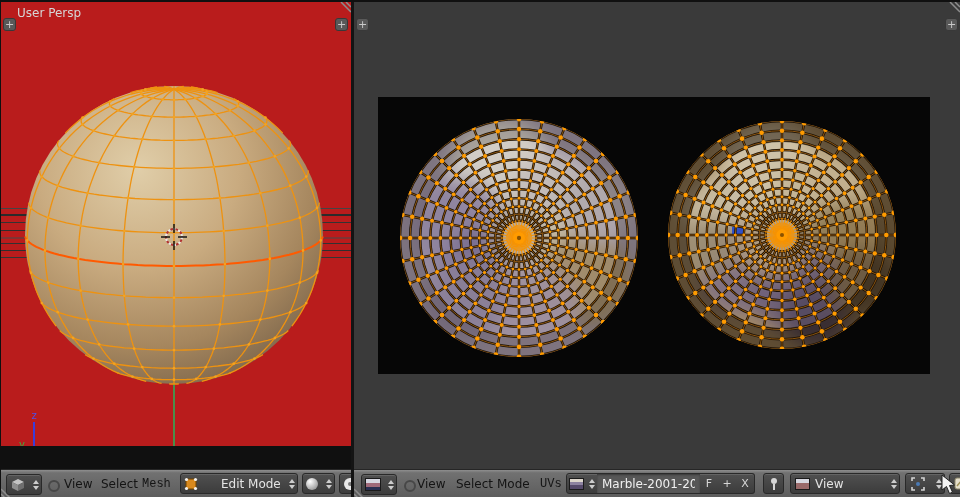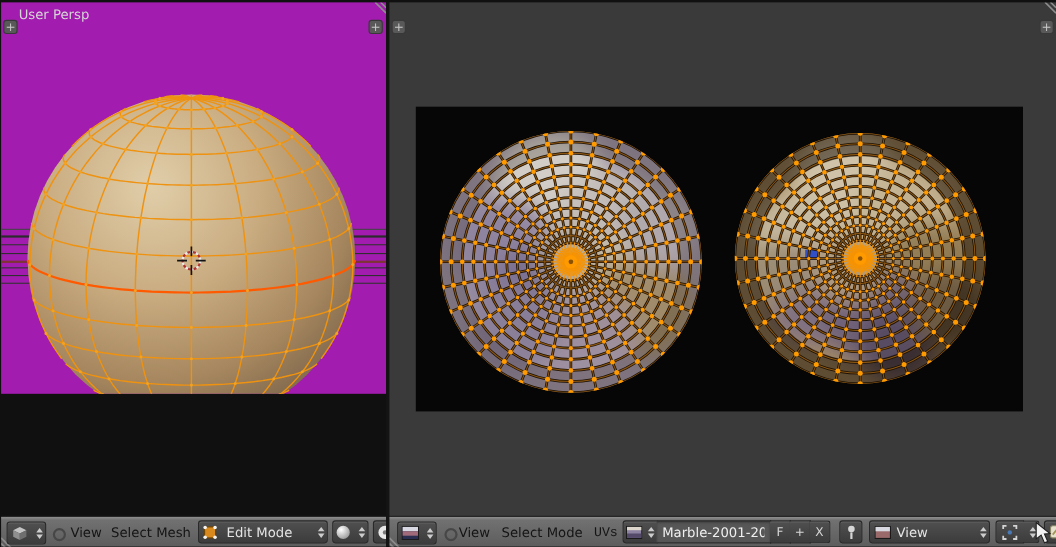--- a/index.html
+++ b/index.html
@@ -1,20 +1,20 @@
 <!DOCTYPE html>
 <html lang="en"><head>
 <meta charset="utf-8">
 <style>
   html,body{margin:0;padding:0;background:#000;}
   #app{position:relative;width:960px;height:497px;background:#101010;overflow:hidden;
        font-family:"DejaVu Sans","Liberation Sans",sans-serif;-webkit-font-smoothing:antialiased;}
   .area{position:absolute;}
   .vp{position:absolute;left:0;top:0;overflow:hidden;}
-  .vp3d{width:350px;height:356px;background:#a21caf;}
+  .vp3d{width:350px;height:444px;background:#b91c1c;}
   .vpuv{width:606px;height:467px;background:#3a3a3a;}
   .hline{position:absolute;left:0;width:100%;}
   .header{position:absolute;left:0;height:28px;border-top:1px solid #262626;
           background:linear-gradient(#8f8f8f 0,#717171 10%,#5c5c5c 100%);overflow:hidden;}
   .menu{position:absolute;top:0;line-height:28px;font-size:12px;color:#141414;cursor:default;}
   .btn{position:absolute;height:21px;box-sizing:border-box;border:1px solid #292929;border-radius:3px;
        background:linear-gradient(#505050,#3c3c3c);display:flex;align-items:center;
        box-shadow:inset 0 1px 0 rgba(255,255,255,.12);color:#e4e4e4;font-size:12px;}
   .btn .lbl{flex:1;white-space:nowrap;overflow:hidden;}
   .grp-l{border-top-right-radius:0;border-bottom-right-radius:0;}
@@ -241,30 +241,30 @@
         <svg width="16" height="14" style="margin-left:3px;">
           <polygon points="8,1 14,4 8,7 2,4" fill="#c4c4c4"></polygon>
           <polygon points="2,4 8,7 8,13 2,10" fill="#8f8f8f"></polygon>
           <polygon points="14,4 8,7 8,13 14,10" fill="#6f6f6f"></polygon>
         </svg>
         <span class="ud"></span>
       </div>
       <span class="ctoggle" style="left:47px;top:10px;"></span>
       <span class="menu" style="left:63px;">View</span>
       <span class="menu" style="left:100px;">Select</span>
-      <span class="menu" style="left:141px;">Mesh</span>
+      <span class="menu" style="left:141px;font-family:Liberation Mono, monospace;">Mesh</span>
       <div class="btn" style="left:179px;top:3px;width:118px;padding-left:3px;">
         <svg width="14" height="14">
           <rect x="2" y="2" width="10" height="10" fill="#d8891e" stroke="#6e4200"></rect>
           <circle cx="2.5" cy="2.5" r="1.6" fill="#f2f2f2"></circle>
             <circle cx="11.5" cy="2.5" r="1.6" fill="#f2f2f2"></circle>
           <circle cx="2.5" cy="11.5" r="1.6" fill="#f2f2f2"></circle>
             <circle cx="11.5" cy="11.5" r="1.6" fill="#f2f2f2"></circle>
         </svg>
-        <span class="lbl" style="margin-left:8px;">Edit Mode</span>
+        <span class="lbl" style="margin-left:23px;">Edit Mode</span>
         <span class="ud"></span>
       </div>
       <div class="btn" style="left:301px;top:3px;width:33px;">
         <svg width="14" height="14" style="margin-left:2px;">
           <defs>
               <radialGradient id="shg" cx="35%" cy="30%" r="75%">
             <stop offset="0" stop-color="#ffffff"></stop>
                 <stop offset="1" stop-color="#9a9a9a"></stop>
               </radialGradient>
             </defs>

